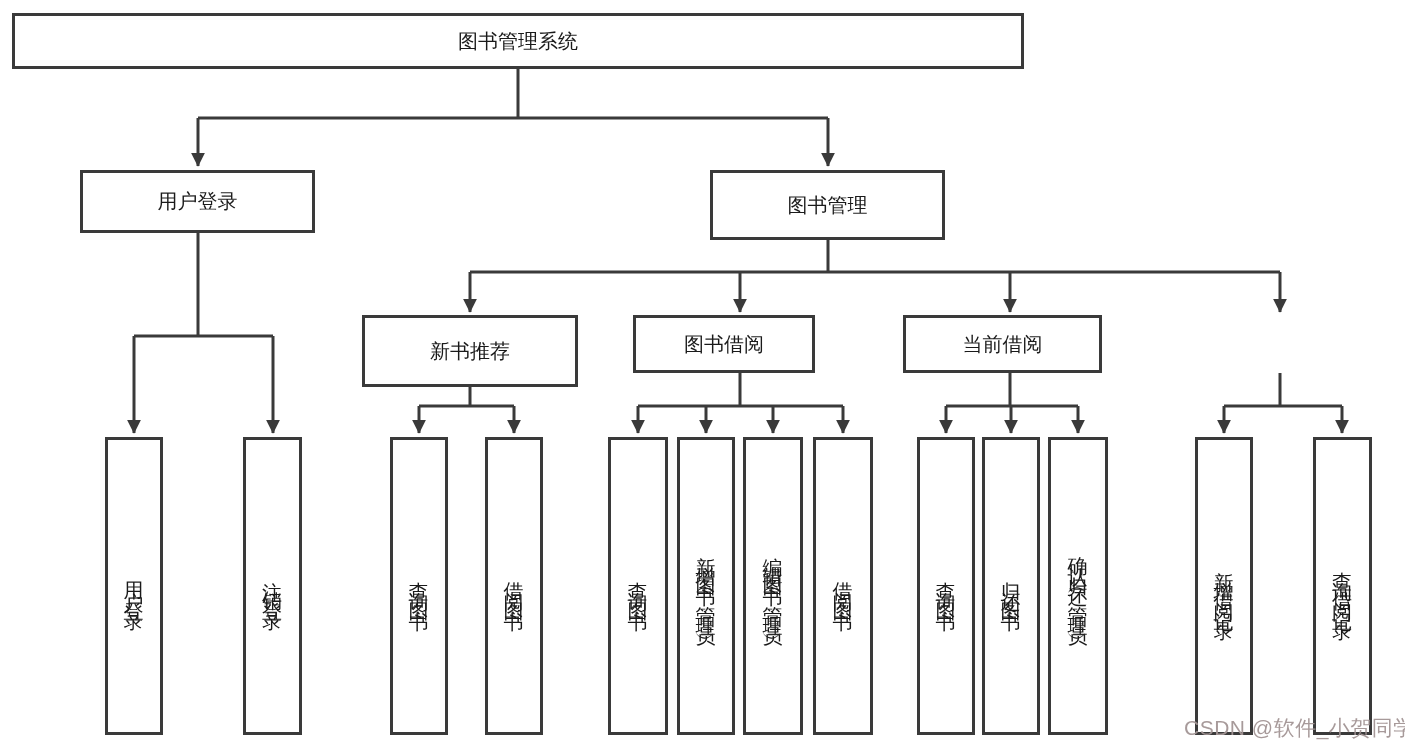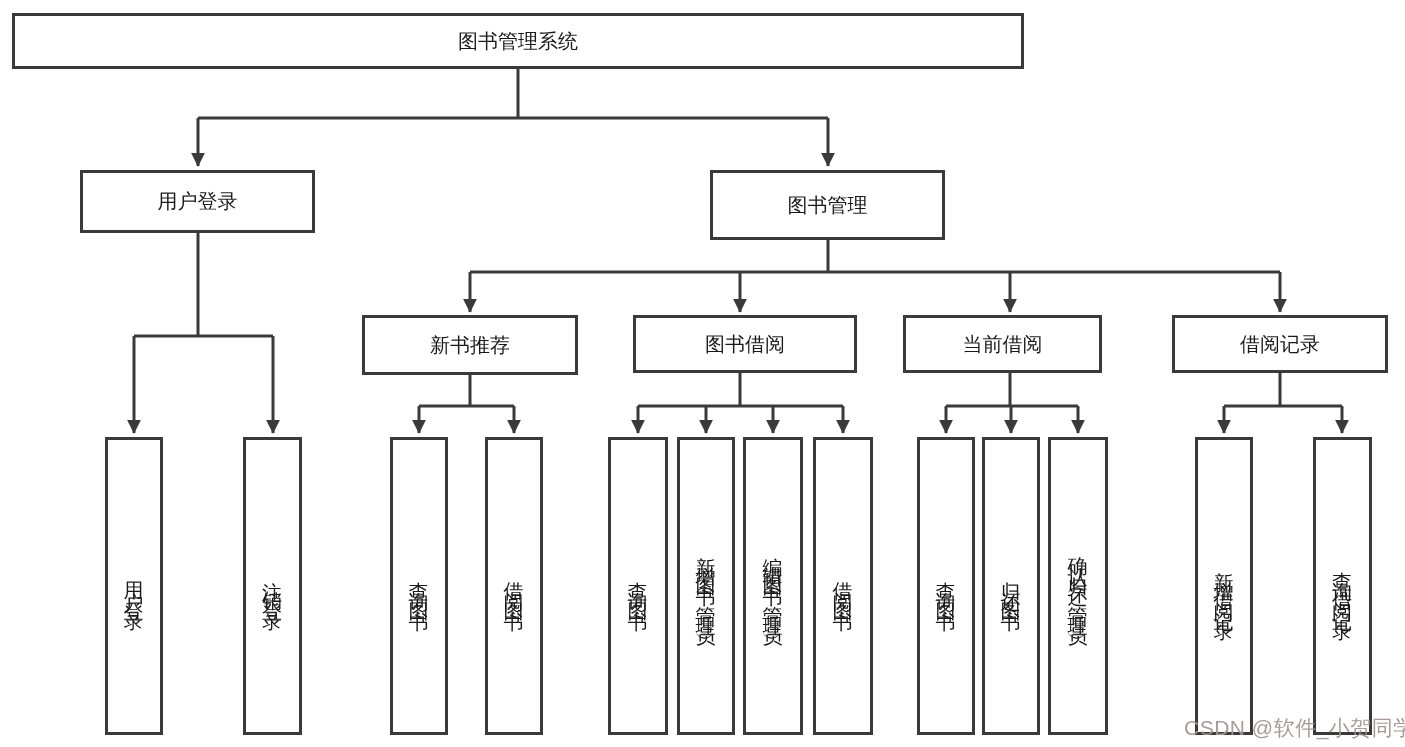--- a/index.html
+++ b/index.html
@@ -77,24 +77,23 @@
     <path d="M1280,373 V406 M1224,406 H1342"></path>
     <path d="M1224,406 V433" marker-end="url(#arw)"></path>
     <path d="M1342,406 V433" marker-end="url(#arw)"></path>
   </svg>
 
   <div class="node h" style="left:12px;top:13px;width:1012px;height:56px;">图书管理系统</div>
 
   <div class="node h" style="left:80px;top:170px;width:235px;height:63px;">用户登录</div>
   <div class="node h" style="left:710px;top:170px;width:235px;height:70px;">图书管理</div>
 
-  <div class="node h" style="left:362px;top:315px;width:216px;height:60px;">新书推荐</div>
-  <div class="node h" style="left:633px;top:315px;width:224px;height:58px;">图书借阅</div>
+  <div class="node h" style="left:362px;top:315px;width:216px;height:72px;">新书推荐</div>
+  <div class="node h" style="left:633px;top:315px;width:182px;height:58px;">图书借阅</div>
   <div class="node h" style="left:903px;top:315px;width:199px;height:58px;">当前借阅</div>
-  <div class="node h" style="left:1172px;top:315px;width:216px;height:58px;">借阅记录</div>
 
   <div class="node v" style="left:105px;top:437px;width:58px;height:298px;">用户登录</div>
   <div class="node v" style="left:243px;top:437px;width:59px;height:298px;">注销登录</div>
 
   <div class="node v" style="left:390px;top:437px;width:58px;height:298px;">查询图书</div>
   <div class="node v" style="left:485px;top:437px;width:58px;height:298px;">借阅图书</div>
 
   <div class="node v" style="left:608px;top:437px;width:60px;height:298px;">查询图书</div>
   <div class="node v" style="left:677px;top:437px;width:58px;height:298px;">新增图书（管理员）</div>
   <div class="node v" style="left:743px;top:437px;width:60px;height:298px;">编辑图书（管理员）</div>

